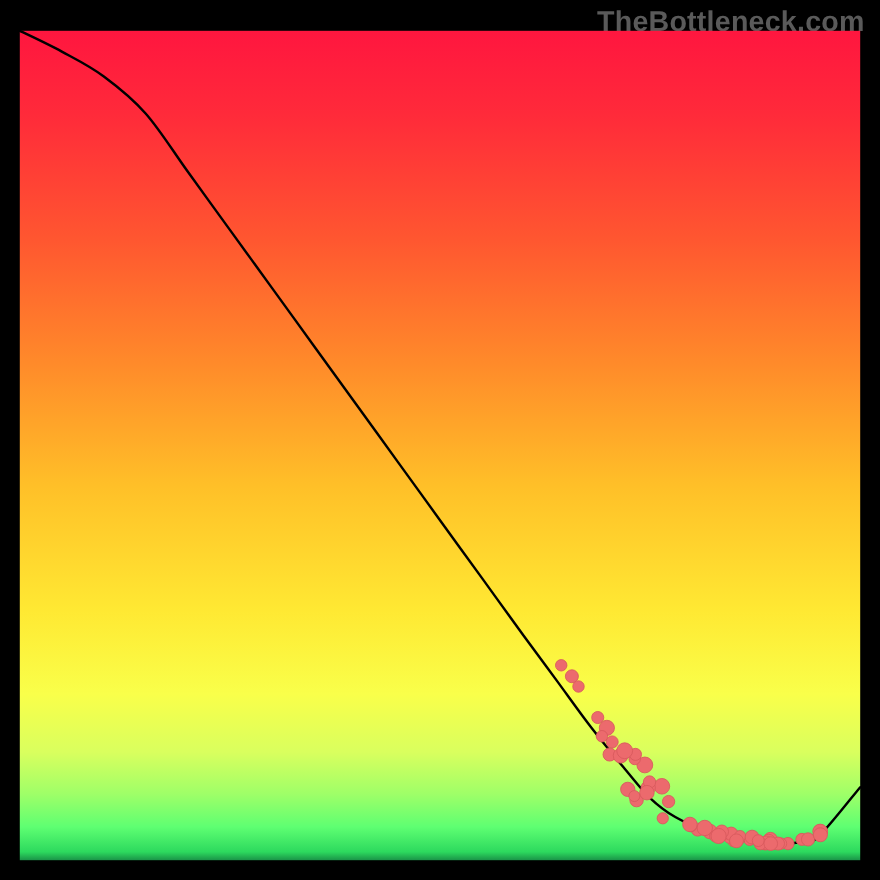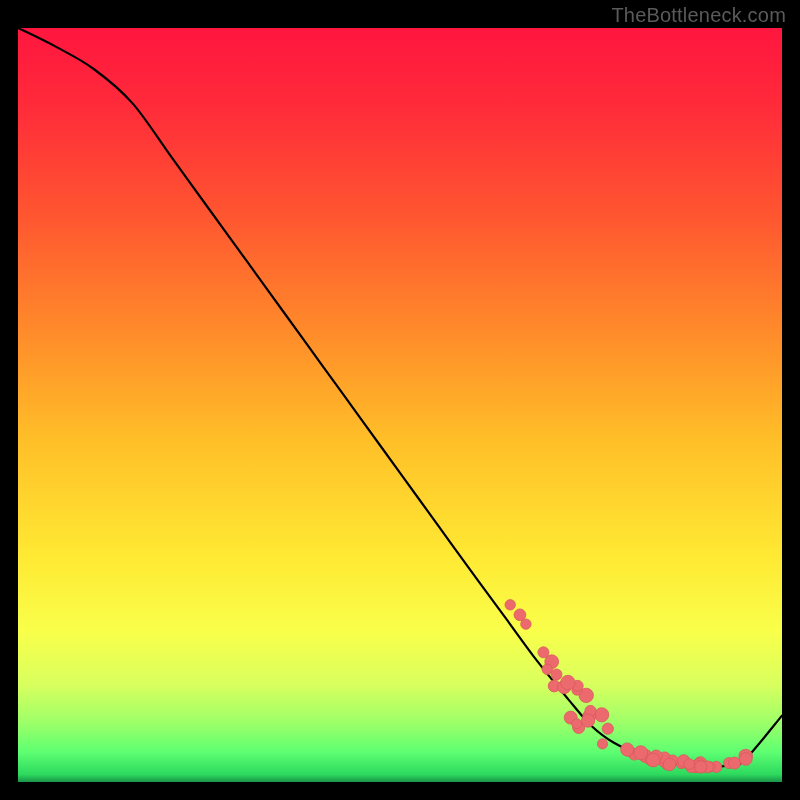--- a/index.html
+++ b/index.html
@@ -37,22 +37,22 @@
       #9fff68 92%,
       #5eff72 96%,
       #2dd95e 99%,
       #1a9448 100%
     );
   }
   .brand {
     position: absolute;
     top: 4px;
     right: 14px;
-    font-size: 20px;
-    font-weight: 400;
+    font-size: 26px;
+    font-weight: 700;
     color: #5a5a5a;
     letter-spacing: 0.2px;
   }
   svg.curve {
     position: absolute;
     left: 0;
     top: 0;
     width: 764px;
     height: 754px;
     overflow: visible;

